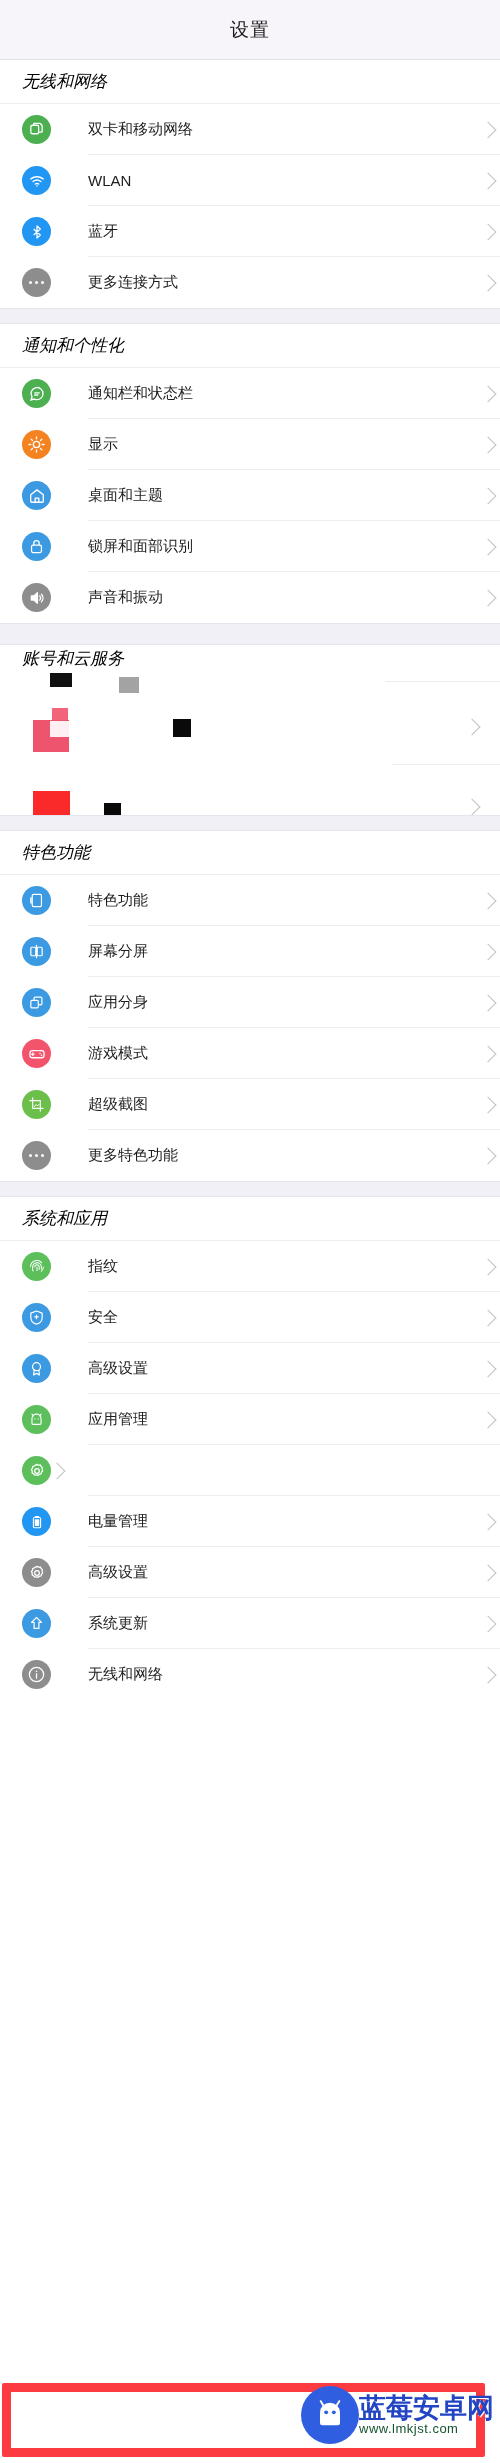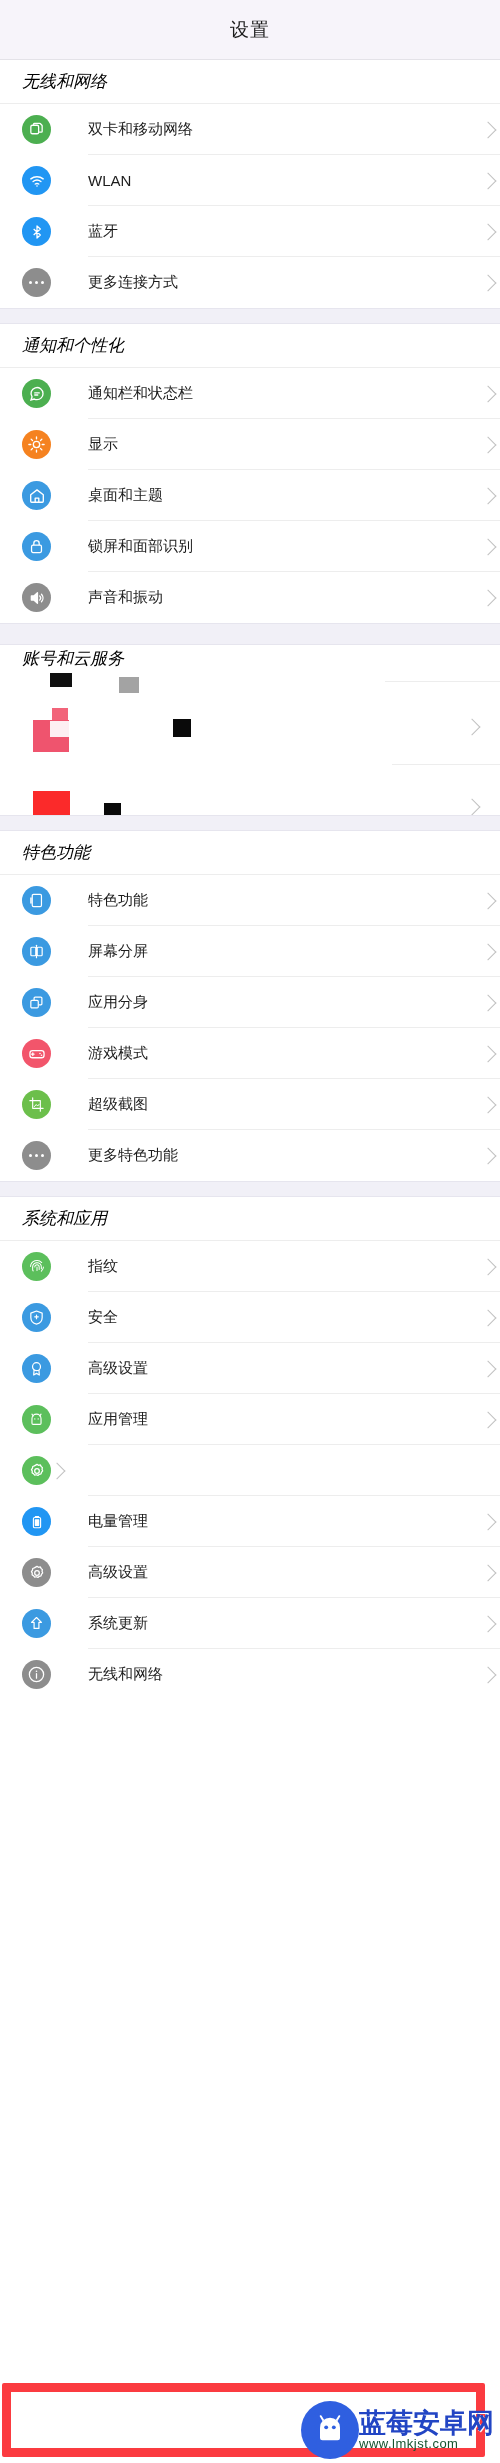--- a/index.html
+++ b/index.html
@@ -132,21 +132,21 @@
     position: absolute;
     border: 9px solid #fb3b40;
     border-radius: 2px;
     pointer-events: none;
   }
 
   
   .watermark {
     position: absolute;
     right: 6px;
-    bottom: 4px;
+    bottom: 19px;
     display: flex;
     align-items: center;
   }
   .wm-logo {
     width: 58px; height: 58px;
     border-radius: 50%;
     background: #2f5fe0;
     display: flex; align-items: center; justify-content: center;
   }
   .wm-text { display: flex; flex-direction: column; line-height: 1.05; }

